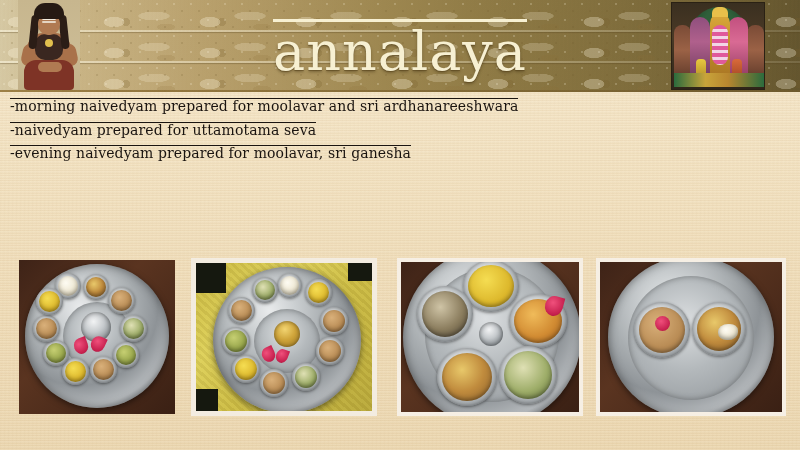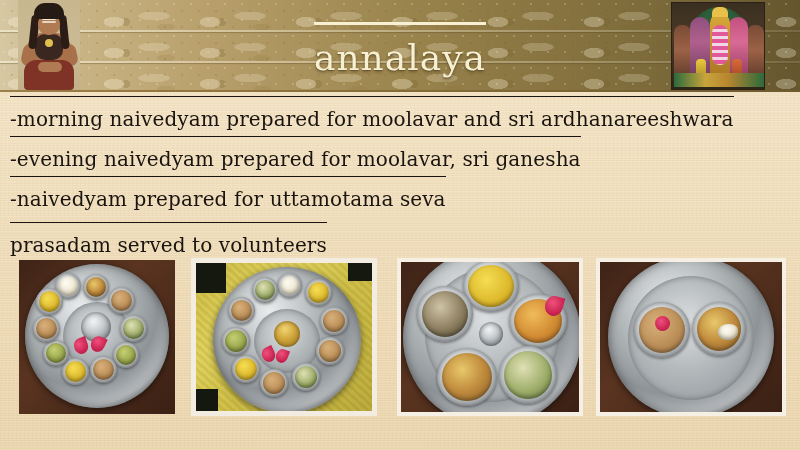--- a/index.html
+++ b/index.html
@@ -115,29 +115,29 @@
     left: 0; top: 0;
     width: 800px;
     height: 92px;
     display: flex;
     align-items: center;
     justify-content: center;
     z-index: 6;
   }
   .banner-title span {
     font-family: "DejaVu Serif", serif;
-    font-size: 36px;
+    font-size: 54px;
     letter-spacing: 1px;
     color: #f7f0d2;
     text-shadow:
        0 1px 0 rgba(90,70,30,.55),
        0 2px 3px rgba(60,45,15,.45);
     
     border-top: 3px solid #f7f0d2;
-    padding-top: 15px;
+    padding-top: 2px;
     line-height: 1.02;
     position: relative;
     top: 3px;
   }
 
   
   .guru-img {
     position: absolute;
     left: 18px; top: 0px;
     width: 62px; height: 90px;
@@ -216,26 +216,26 @@
   
   .body-text {
     position: absolute;
     left: 10px;
     top: 96px;
     width: 780px;
     z-index: 5;
   }
   .line {
     font-family: "DejaVu Serif", serif;
-    font-size: 20px;
+    font-size: 14px;
     color: #1a1410;
     letter-spacing: .1px;
     white-space: nowrap;
     line-height: 1.05;
-    padding-top: 12px;
+    padding-top: 0;
     border-top: 1.6px solid #1a1410;
     display: inline-block;
     margin-bottom: 6px;
   }
   .line-wrap { display: block; }
   .gap-sm { height: 6px; }
 
   
   .photos {
     position: absolute;
@@ -376,29 +376,26 @@
     <div class="d-lamp-l"></div>
     <div class="d-lamp-r"></div>
     <div class="d-base"></div>
   </div>
 
   <div class="body-text">
     <div class="line-wrap">
       <div class="line">-morning naivedyam prepared for moolavar and sri ardhanareeshwara</div>
     </div>
     <div class="line-wrap">
+      <div class="line">-naivedyam prepared for uttamotama seva</div>
+    </div>
+    <div class="line-wrap">
       <div class="line">-evening naivedyam prepared for moolavar, sri ganesha</div>
     </div>
-    <div class="line-wrap">
-      <div class="line">-naivedyam prepared for uttamotama seva</div>
-    </div>
     <div class="gap-sm"></div>
-    <div class="line-wrap">
-      <div class="line">prasadam served to volunteers</div>
-    </div>
     <div class="gap-sm"></div>
   </div>
 
   <div class="photos">
 
     <div class="photo p1">
       <div class="table-dark"></div>
       <div class="plate" style="left:6px; top:4px; width:144px; height:144px;"></div>
       <div class="plate-inner" style="left:44px; top:42px; width:68px; height:68px;"></div>
       <div class="tumbler" style="left:62px; top:52px; width:30px; height:30px;"></div>

